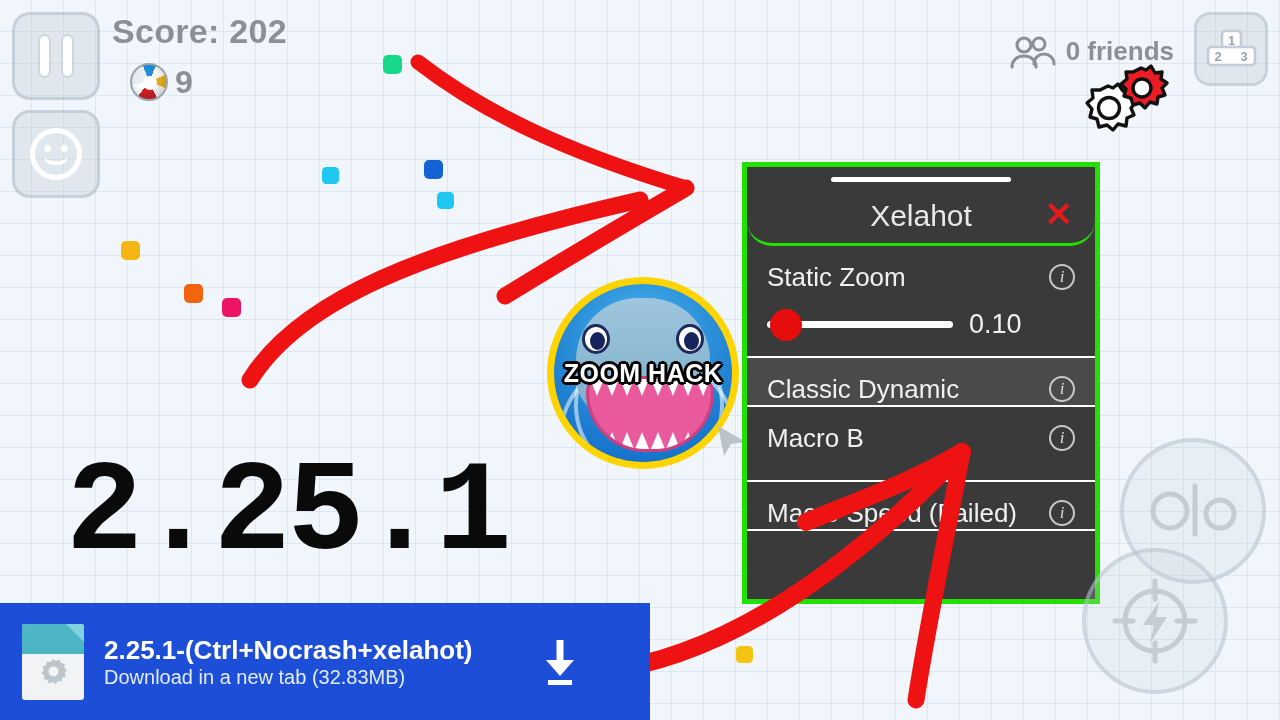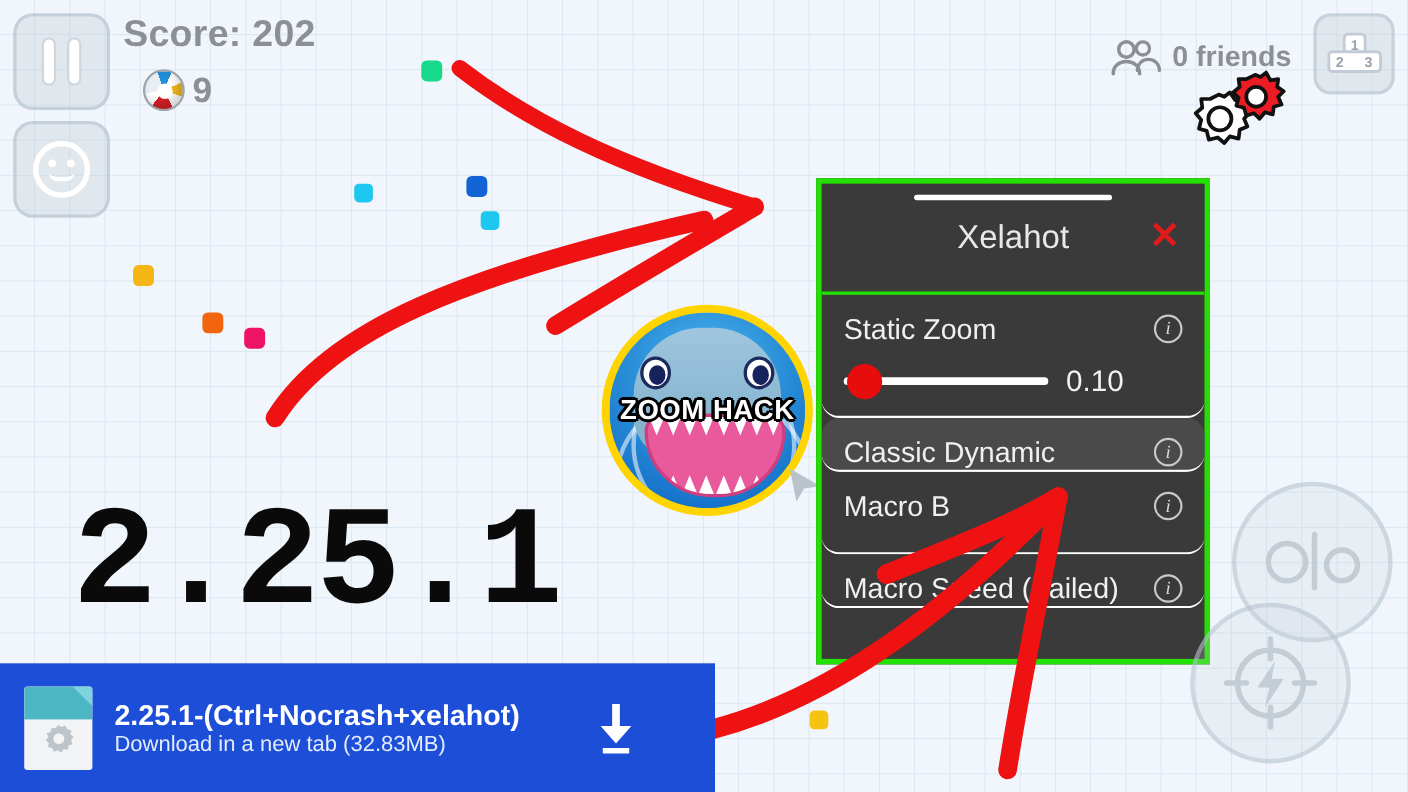--- a/index.html
+++ b/index.html
@@ -158,40 +158,40 @@
   
   #settings-panel{
     position:absolute;left:742px;top:162px;
     width:358px;height:442px;
     border:5px solid #22e000;
     background:#3a3a3a;
     overflow:hidden;
     display:flex;flex-direction:column;
   }
   #panel-header{
-    height:101px;background:#3a3a3a;position:relative;flex:none;
+    height:79px;background:#3a3a3a;position:relative;flex:none;
     border-bottom:3px solid #22e000;
+    border-radius:25px;
   }
   #panel-drag-handle{
     position:absolute;left:50%;transform:translateX(-50%);
     top:10px;width:180px;height:5px;border-radius:3px;background:#fff;
   }
   #panel-title{
     position:absolute;left:0;right:0;top:32px;text-align:center;
     font-size:30px;color:#e8e8e8;
   }
   #panel-close-button{
     position:absolute;right:22px;top:30px;
     font-size:34px;font-weight:bold;color:#e01b1b;line-height:1;
     cursor:pointer;
   }
   .panel-row{
     position:relative;padding:16px 18px 0 20px;
     border-bottom:2px solid #fff;
-    border-radius:16px;
   }
   .panel-row.alt{background:#4a4a4a;}
   .row-label{font-size:26px;color:#f0f0f0;}
   .info-icon{
     position:absolute;right:20px;top:18px;
     width:26px;height:26px;border:2px solid #c8c8c8;border-radius:50%;
     color:#dcdcdc;font-size:17px;font-style:italic;
     display:flex;align-items:center;justify-content:center;
     font-family:"Liberation Serif", serif;
   }

